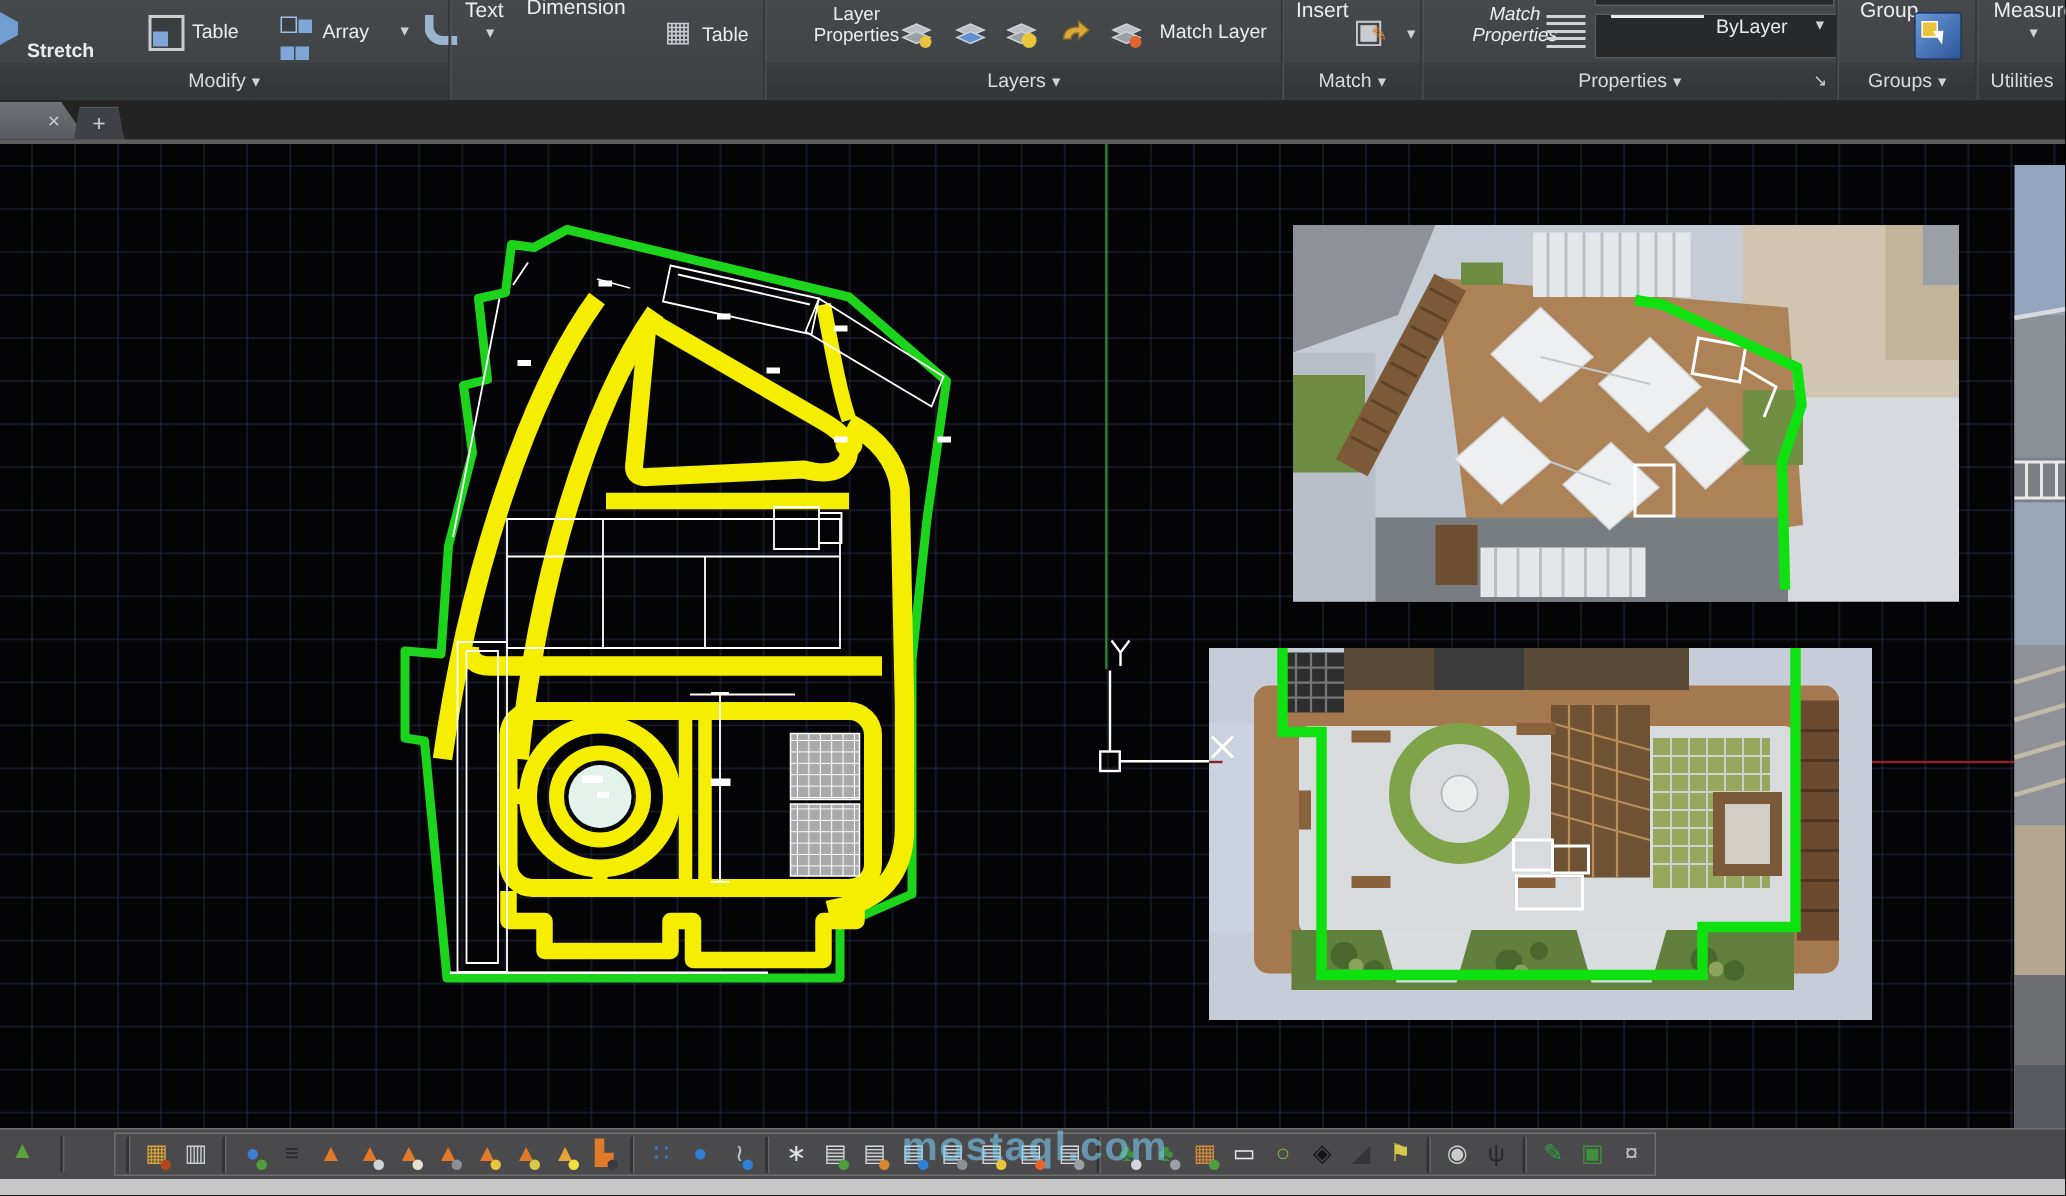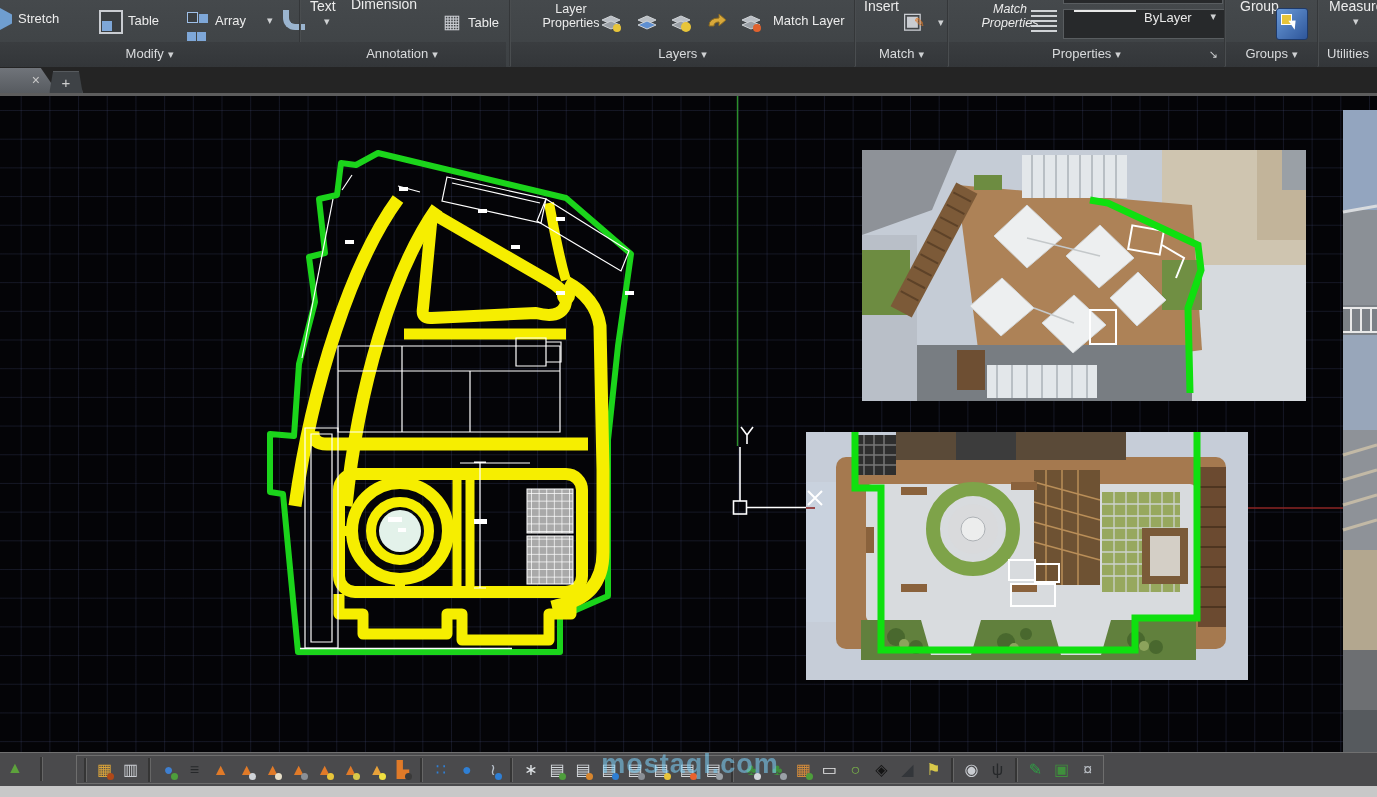--- a/index.html
+++ b/index.html
@@ -48,42 +48,41 @@
 </style>
 </head>
 <body>
 
 <div id="stage">
 
   <div id="ribbon" class="abs">
 
     <div class="panel" style="left:0;width:299px;">
       <span class="abs" style="left:0;top:8px;width:12px;height:22px;background:#6f9ed0;clip-path:polygon(0 0,100% 30%,100% 70%,0 100%);"></span>
-      <span class="abs rlbl" style="left:18px;top:11px;">Stretch</span>
+      <span class="abs rlbl" style="left:18px;top:26px;font-weight:bold;">Stretch</span>
       <span class="abs" style="left:99px;top:10px;width:20px;height:20px;border:2px solid #c9ccd1;background:#3a3e41;">
           <i class="abs" style="left:1px;bottom:1px;width:10px;height:10px;background:#7ea7d8;"></i>
         </span>
       <span class="abs rlbl" style="left:128px;top:13px;">Table</span>
       <span class="abs" style="left:187px;top:10px;width:22px;height:22px;">
         <i class="sq" style="background:#3a3e41;border:1px solid #9fc0e8;"></i><i class="sq" style="background:#7ea7d8;"></i><i class="sq" style="background:#7ea7d8;"></i><i class="sq" style="background:#7ea7d8;"></i>
       </span>
       <span class="abs rlbl" style="left:215px;top:13px;">Array</span>
       <span class="abs chev" style="left:263px;top:14px;">▾</span>
       <span class="abs" style="left:283px;top:10px;width:22px;height:20px;border-left:6px solid #9ab4cf;border-bottom:6px solid #9ab4cf;border-bottom-left-radius:12px;box-sizing:border-box;"></span>
       <div class="plabel"><span>Modify</span><span class="chev">▾</span></div>
     </div>
     <div class="pdiv" style="left:299px;"></div>
 
     <div class="panel" style="left:298px;width:208px;">
       <span class="abs rlbl" style="left:12px;top:-2px;font-size:14px;">Text</span>
       <span class="abs chev" style="left:22px;top:15px;">▾</span>
       <span class="abs rlbl" style="left:53px;top:-4px;font-size:14px;">Dimension</span>
       <span class="abs" style="left:145px;top:13px;width:20px;height:18px;color:#c9ccd1;font-size:19px;line-height:18px;">▦</span>
       <span class="abs rlbl" style="left:170px;top:15px;">Table</span>
-      <div class="plabel"><span>Annotation</span><span class="chev">▾</span></div>
     </div>
     <div class="pdiv" style="left:509px;"></div>
 
     <div class="panel" style="left:511px;width:343px;">
       <span class="abs rlbl2" style="left:24px;top:2px;width:72px;">Layer
 Properties</span>
       <span class="abs" style="left:88px;top:12px;">
           <svg width="24" height="22">
             <g stroke="#cfd3d6" fill="#b9bec4">
               <path d="M3,8 L12,4 L21,8 L12,12 Z"></path>

